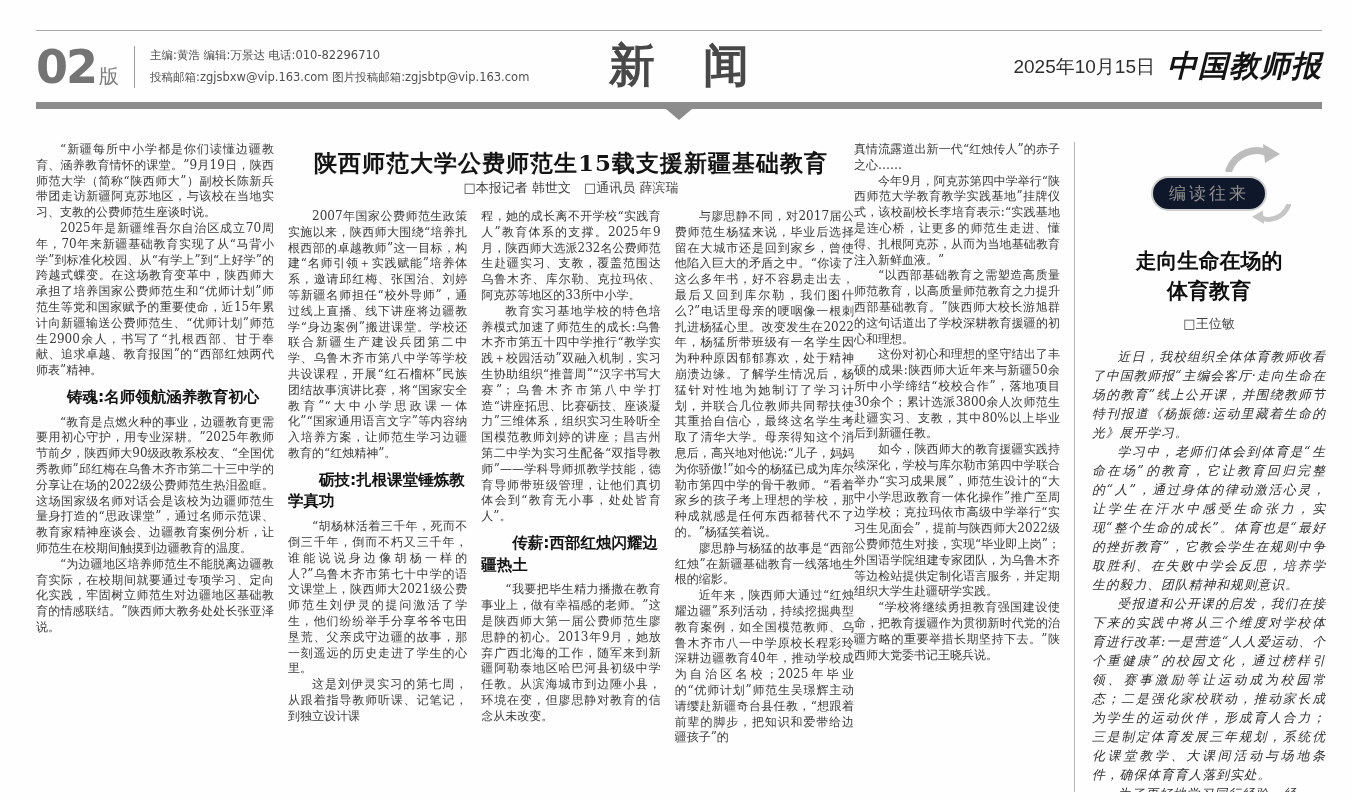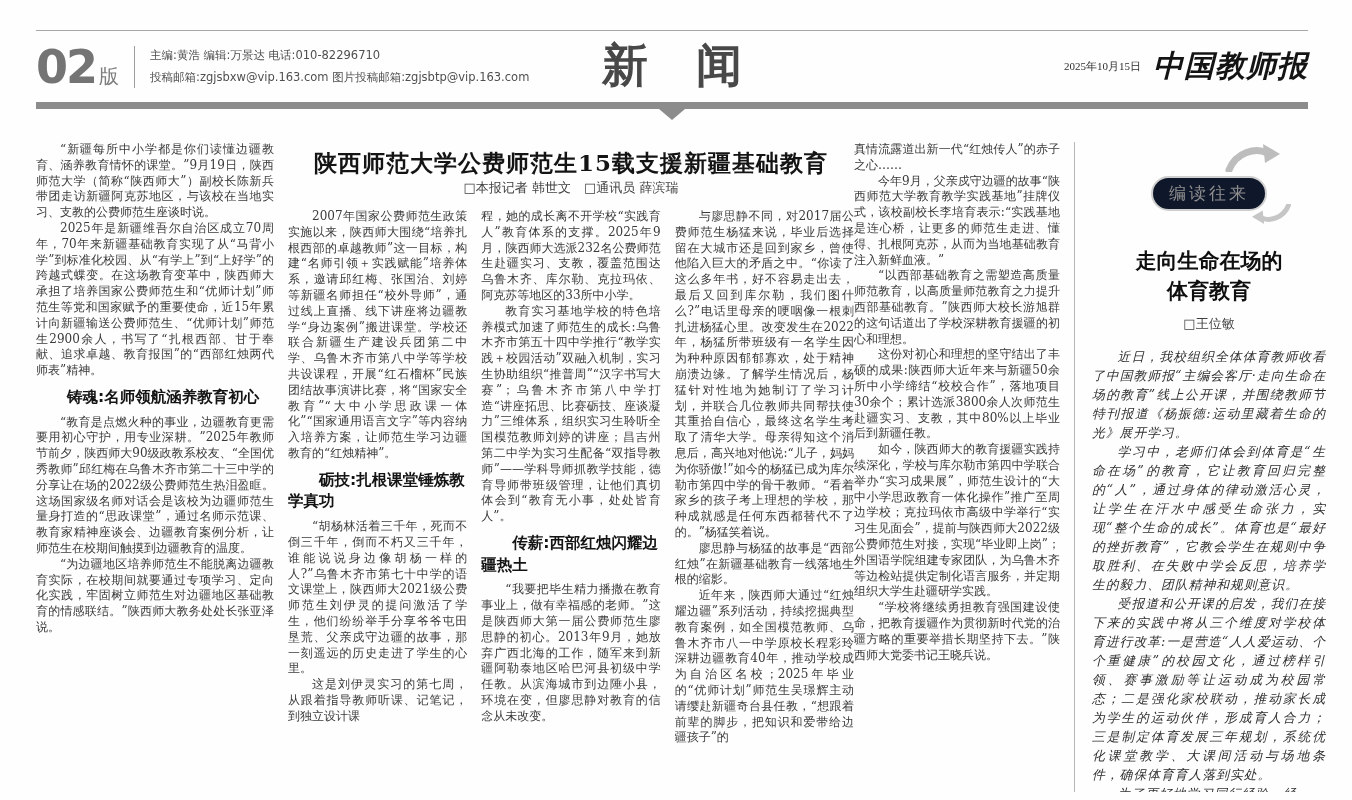--- a/index.html
+++ b/index.html
@@ -1,30 +1,30 @@
 <!DOCTYPE html>
 <html><head>
 <meta charset="utf-8">
 <style>
   * { margin:0; padding:0; box-sizing:border-box; }
   html,body { background:#e9e9e9; }
   body { font-family:"DejaVu Serif","Liberation Serif",serif; }
   .page { position:relative; width:1352px; height:800px; background:#fefefe; overflow:hidden; margin:0 auto; }
 
   
-  .header { position:absolute; top:30px; left:36px; right:44px; }
+  .header { position:absolute; top:30px; left:36px; right:30px; }
   .header-row { position:relative; display:flex; align-items:center; border-top:1px solid #a8a8a8; padding:10px 0 10px; height:72px; }
   .edition { display:flex; align-items:baseline; color:#747474; flex:none; }
   .ed-num { font-size:46px; font-weight:bold; font-family:"DejaVu Sans","Liberation Sans",sans-serif; letter-spacing:-2px; line-height:1; }
   .ed-label { font-size:20px; margin-left:3px; color:#7d7d7d; }
   .vdiv { width:1px; height:42px; background:#9d9d9d; margin:0 15px; flex:none; }
   .staff { font-size:11.5px; color:#4f4f4f; line-height:1.9; font-family:"DejaVu Sans","Liberation Sans",sans-serif; white-space:nowrap; }
   .section-title { position:absolute; left:50%; top:4px; transform:translateX(-50%); font-size:46px; font-weight:bold; color:#484848; letter-spacing:16px; text-indent:16px; font-family:"DejaVu Sans","Liberation Sans",sans-serif; white-space:nowrap; }
   .dateblock { margin-left:auto; display:flex; align-items:center; gap:12px; flex:none; }
-  .pubdate { font-size:11px; color:#2e2e2e; font-family:Liberation Serif, serif; }
+  .pubdate { font-size:19px; color:#2e2e2e; font-family:Liberation Sans, sans-serif; }
   .masthead { font-size:30px; font-weight:bold; font-style:italic; color:#141414; font-family:"DejaVu Serif","Liberation Serif",serif; letter-spacing:1px; }
   .thick-bar { position:relative; height:7px; background:#8c8c8c; }
   .notch { position:absolute; left:50%; top:7px; transform:translateX(-50%); width:0; height:0; border-left:13px solid transparent; border-right:13px solid transparent; border-top:11px solid #8c8c8c; }
 
   
   .content { position:absolute; top:142px; left:36px; right:26px; bottom:8px; display:flex; gap:14px; }
   .lead-col { width:238px; flex:none; overflow:hidden; }
   .article { flex:1; display:flex; min-width:0; }
   .article-left { flex:1; display:flex; flex-direction:column; min-width:0; }
   .headline-block { text-align:center; padding:6px 0 12px; flex:none; }
@@ -108,21 +108,21 @@
           </div>
           <div class="col">
             <p class="body">与廖思静不同，对2017届公费师范生杨猛来说，毕业后选择留在大城市还是回到家乡，曾使他陷入巨大的矛盾之中。“你读了这么多年书，好不容易走出去，最后又回到库尔勒，我们图什么?”电话里母亲的哽咽像一根刺扎进杨猛心里。改变发生在2022年，杨猛所带班级有一名学生因为种种原因郁郁寡欢，处于精神崩溃边缘。了解学生情况后，杨猛针对性地为她制订了学习计划，并联合几位教师共同帮扶使其重拾自信心，最终这名学生考取了清华大学。母亲得知这个消息后，高兴地对他说:“儿子，妈妈为你骄傲!”如今的杨猛已成为库尔勒市第四中学的骨干教师。“看着家乡的孩子考上理想的学校，那种成就感是任何东西都替代不了的。”杨猛笑着说。</p>
             <p class="body">廖思静与杨猛的故事是“西部红烛”在新疆基础教育一线落地生根的缩影。</p>
             <p class="body">近年来，陕西师大通过“红烛耀边疆”系列活动，持续挖掘典型教育案例，如全国模范教师、乌鲁木齐市八一中学原校长程彩玲深耕边疆教育40年，推动学校成为自治区名校；2025年毕业的“优师计划”师范生吴璟辉主动请缨赴新疆奇台县任教，“想跟着前辈的脚步，把知识和爱带给边疆孩子”的</p>
           </div>
         </div>
       </div>
       <div class="col col5">
         <p class="body cont">真情流露道出新一代“红烛传人”的赤子之心……</p>
-        <p class="body">今年9月，父亲戍守边疆的故事“陕西师范大学教育教学实践基地”挂牌仪式，该校副校长李培育表示:“实践基地是连心桥，让更多的师范生走进、懂得、扎根阿克苏，从而为当地基础教育注入新鲜血液。”</p>
+        <p class="body">今年9月，阿克苏第四中学举行“陕西师范大学教育教学实践基地”挂牌仪式，该校副校长李培育表示:“实践基地是连心桥，让更多的师范生走进、懂得、扎根阿克苏，从而为当地基础教育注入新鲜血液。”</p>
         <p class="body">“以西部基础教育之需塑造高质量师范教育，以高质量师范教育之力提升西部基础教育。”陕西师大校长游旭群的这句话道出了学校深耕教育援疆的初心和理想。</p>
         <p class="body">这份对初心和理想的坚守结出了丰硕的成果:陕西师大近年来与新疆50余所中小学缔结“校校合作”，落地项目30余个；累计选派3800余人次师范生赴疆实习、支教，其中80%以上毕业后到新疆任教。</p>
         <p class="body">如今，陕西师大的教育援疆实践持续深化，学校与库尔勒市第四中学联合举办“实习成果展”，师范生设计的“大中小学思政教育一体化操作”推广至周边学校；克拉玛依市高级中学举行“实习生见面会”，提前与陕西师大2022级公费师范生对接，实现“毕业即上岗”；外国语学院组建专家团队，为乌鲁木齐等边检站提供定制化语言服务，并定期组织大学生赴疆研学实践。</p>
         <p class="body">“学校将继续勇担教育强国建设使命，把教育援疆作为贯彻新时代党的治疆方略的重要举措长期坚持下去。”陕西师大党委书记王晓兵说。</p>
       </div>
     </section>
 
     <aside class="sidebar">
       <div class="badge-wrap">
         <svg class="arr arr-top" width="56" height="28" viewBox="0 0 56 28">

